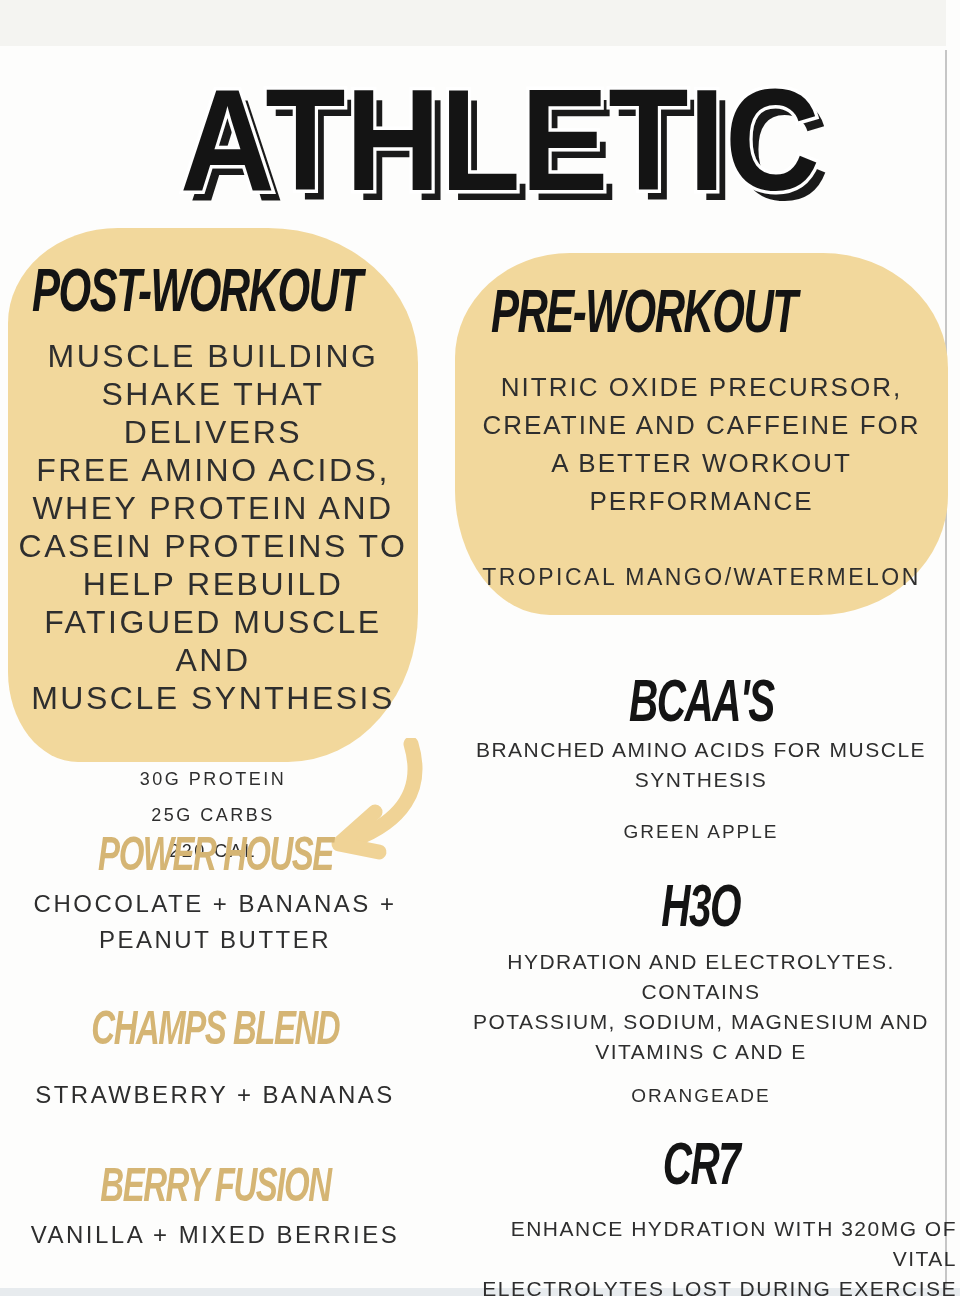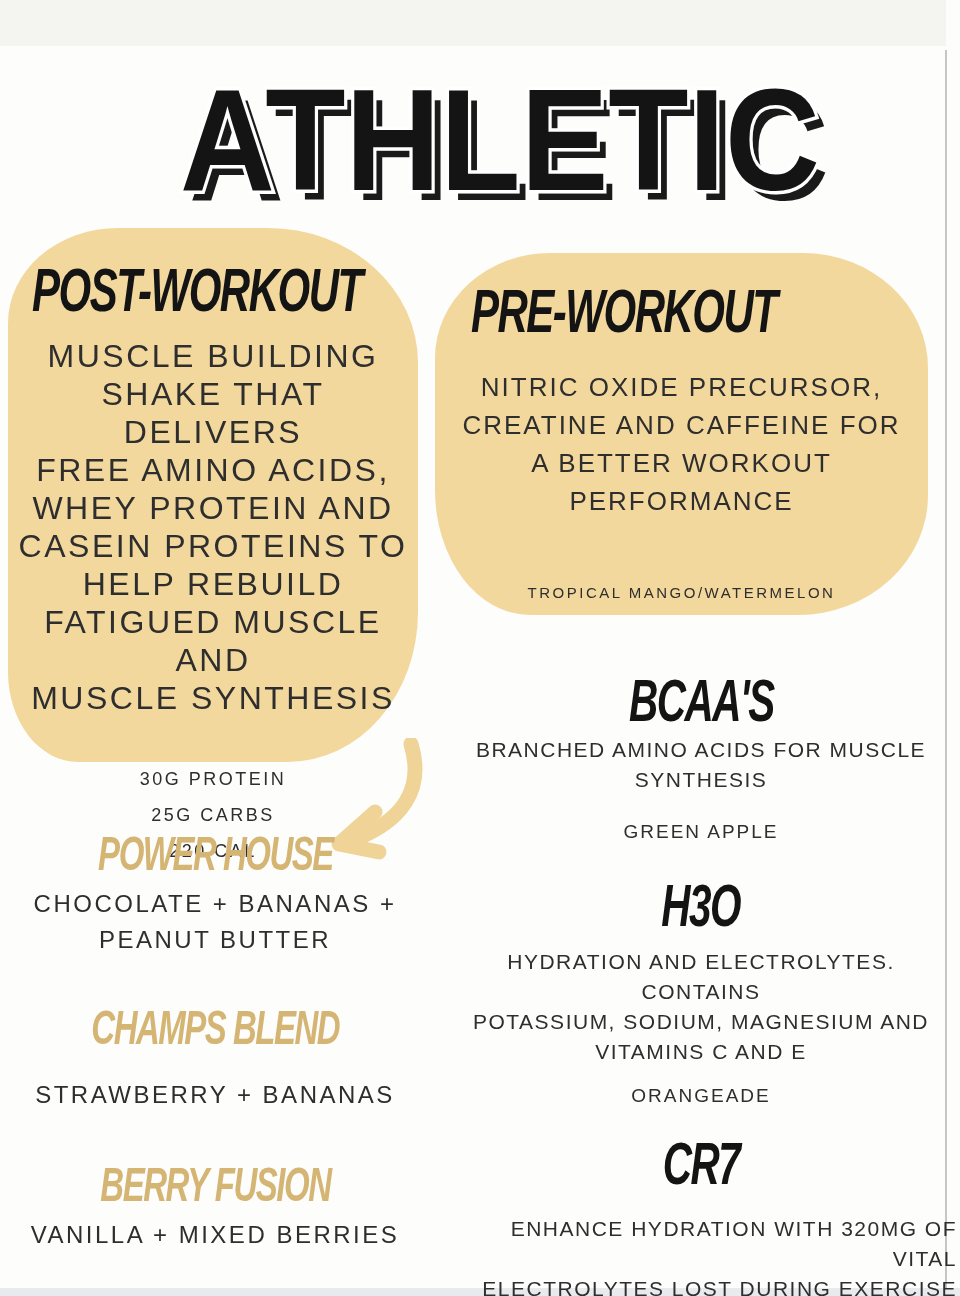--- a/index.html
+++ b/index.html
@@ -12,38 +12,38 @@
   .edge-right{position:absolute;top:50px;left:945px;width:2px;height:1238px;background:#c6c6c6;}
 
   .title-svg{position:absolute;left:0;top:70px;width:960px;height:140px;}
   .title-svg text{
     font-family:"Liberation Sans",sans-serif;font-weight:bold;font-size:145px;
   }
 
   .blob{position:absolute;background:#f2d89c;}
   .blob-post{left:8px;top:228px;width:410px;height:534px;
     border-radius:110px 150px 130px 70px / 95px 135px 150px 90px;}
-  .blob-pre{left:435px;top:253px;width:493px;height:362px;
+  .blob-pre{left:455px;top:253px;width:493px;height:362px;
     border-radius:115px 125px 130px 95px / 105px 115px 120px 125px;}
 
   .brush{
     display:inline-block;font-weight:bold;font-style:italic;letter-spacing:-2px;
     transform:scale(0.75,1.08);transform-origin:center;color:#141414;white-space:nowrap;
   }
   .brush-left{transform-origin:left center;}
   .gold{color:#d5b574;}
 
   .blob-heading{margin:34px 0 0 0;padding-left:24px;line-height:1.05;}
   .blob-heading .brush{font-size:56px;}
 
   .body-text{color:#2e2e2e;letter-spacing:2.5px;white-space:pre-line;text-align:center;}
   .post-desc{margin-top:16px;font-size:32px;line-height:38px;}
   .post-macros{margin-top:44px;font-size:18px;line-height:36px;}
   .pre-desc{margin-top:26px;font-size:26px;line-height:38px;letter-spacing:2px;}
-  .pre-flavor{margin-top:64px;font-size:15px;letter-spacing:2.5px;}
+  .pre-flavor{margin-top:44px;font-size:23px;letter-spacing:2.5px;}
 
   .arrow-svg{position:absolute;left:323px;top:738px;width:105px;height:128px;}
 
   .shakes{position:absolute;left:10px;top:818px;width:410px;text-align:center;}
   .shake-name{line-height:1.1;}
   .shake-name .brush{font-size:44px;}
   .shake-ing{font-size:24px;line-height:36px;letter-spacing:2.5px;}
 
   .supps{position:absolute;left:445px;top:660px;width:512px;text-align:center;}
   .supp-name{line-height:1.1;}

